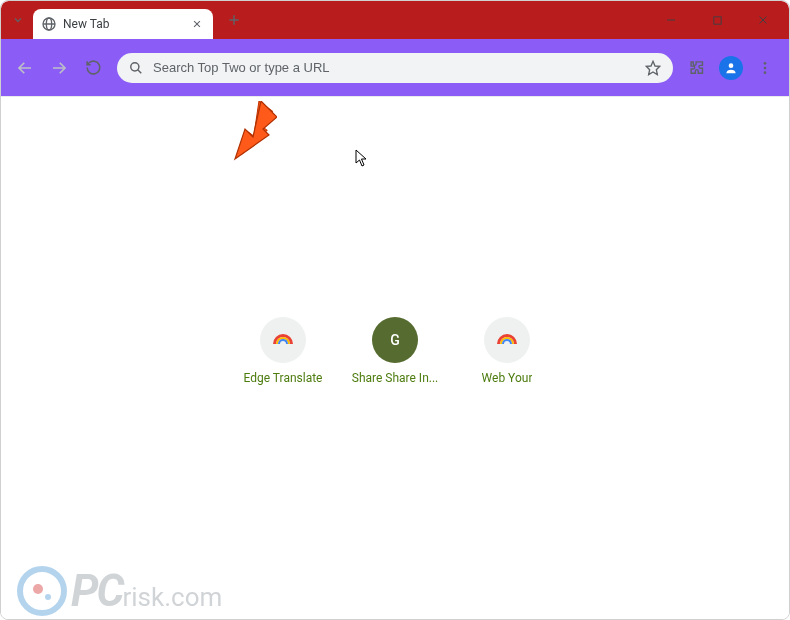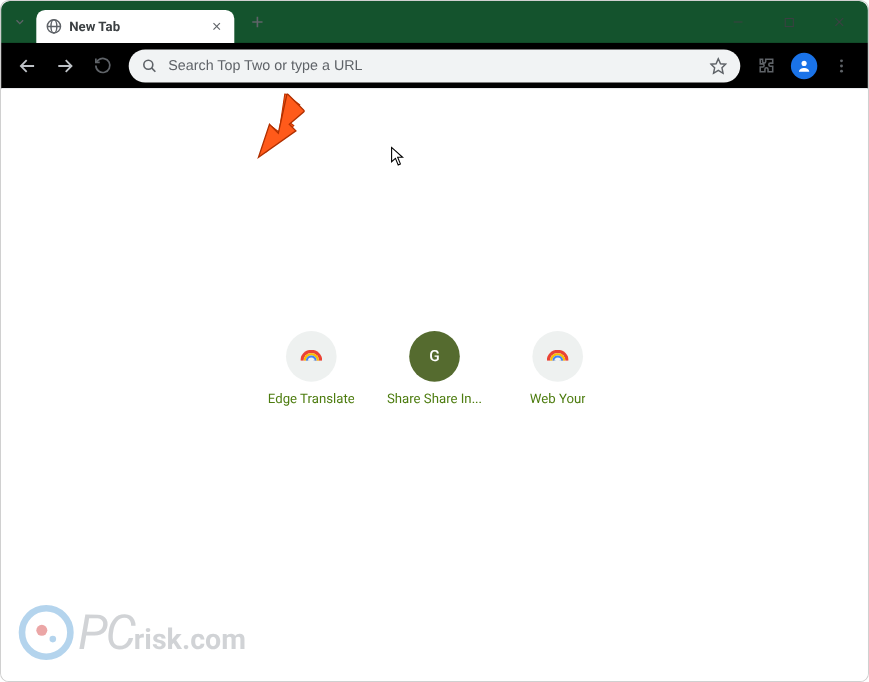--- a/index.html
+++ b/index.html
@@ -10,26 +10,25 @@
   background: #fff;
   overflow: hidden;
   position: relative;
   border: 1px solid #d0d0d0;
   border-radius: 8px;
 }
 
 
 .titlebar {
   height: 38px;
-  background: #14532d;
+  background: #b91c1c;
   display: flex;
   align-items: center;
   padding: 0 6px 0 6px;
   border-radius: 8px 8px 0 0;
-  font-weight: bold;
 }
 .tab-dropdown-btn {
   width: 22px;
   height: 22px;
   display: flex;
   align-items: center;
   justify-content: center;
   border-radius: 50%;
   cursor: pointer;
   margin-right: 4px;
@@ -87,22 +86,22 @@
   height: 30px;
   display: flex;
   align-items: center;
   justify-content: center;
   color: #3c4043;
   cursor: pointer;
 }
 
 
 .toolbar {
-  height: 42px;
-  background: #000000;
+  height: 58px;
+  background: #8b5cf6;
   display: flex;
   align-items: center;
   padding: 0 8px;
   gap: 2px;
   border-bottom: 1px solid #e8eaed;
   justify-content: flex-end;
 }
 .nav-btn {
   width: 32px;
   height: 32px;
@@ -267,28 +266,28 @@
   width: 10px; height: 10px; border-radius: 50%;
   background: #d43c3c; left: 10px; top: 12px;
 }
 .watermark-bubble .dot2 {
   position: absolute;
   width: 6px; height: 6px; border-radius: 50%;
   background: #5aa1d8; left: 22px; top: 22px;
 }
 .watermark-text .pc {
   font-size: 44px;
-  font-weight: 400;
+  font-weight: 700;
   font-style: italic;
   color: #9aa0a6;
   letter-spacing: -2px;
 }
 .watermark-text .risk {
   font-size: 26px;
-  font-weight: 700;
+  font-weight: 400;
   color: #9aa0a6;
 }
 
 svg { display: block; }
 </style>
 </head>
 <body>
 
 <div class="titlebar">
   <div class="tab-dropdown-btn">

